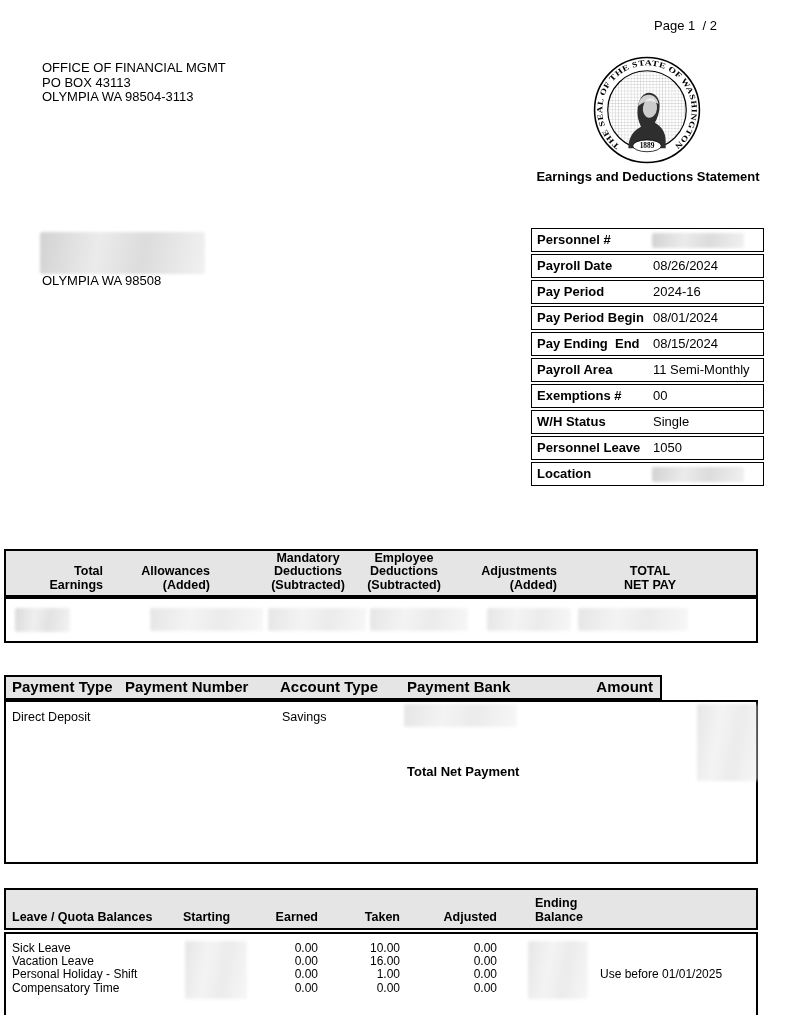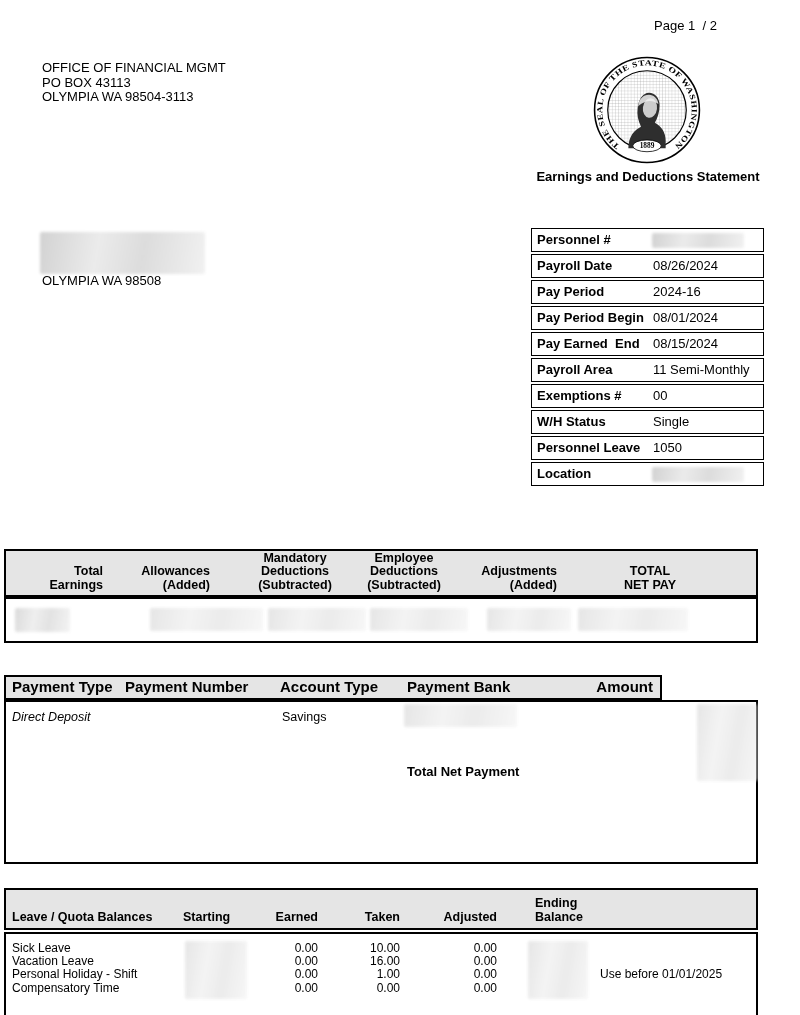--- a/index.html
+++ b/index.html
@@ -37,34 +37,34 @@
   .info-row { position:relative; height:24px; border:1px solid #000; margin-bottom:2px; font-size:13px; line-height:21px; background:#fff; }
   .info-row .lbl { position:absolute; left:5px; font-weight:bold; white-space:pre; }
   .info-row .val { position:absolute; left:121px; white-space:nowrap; }
   .info-row .redact { left:120px; top:4px; width:92px; height:15px; }
 
   
   #earn-hdr { left:4px; top:549px; width:754px; height:48px; }
   .ecol { position:absolute; bottom:3px; font-size:12.5px; font-weight:bold; line-height:13.5px; white-space:pre-line; }
   #ec1 { left:0;    width:97px;  text-align:right; }
   #ec2 { left:100px;width:104px; text-align:right; }
-  #ec3 { left:224px;width:130px; text-align:center; }
+  #ec3 { left:237px;width:130px; text-align:center; }
   #ec4 { left:333px;width:130px; text-align:center; }
   #ec5 { left:455px;width:96px;  text-align:right; }
   #ec6 { left:579px;width:130px; text-align:center; }
   #earn-body { left:4px; top:597px; width:754px; height:46px; }
 
   
   #pay-hdr { left:4px; top:675px; width:658px; height:25px; font-size:15px; line-height:20px; font-weight:bold; }
   #pay-hdr span { position:absolute; }
   #ph1 { left:6px; } #ph2 { left:119px; } #ph3 { left:274px; } #ph4 { left:401px; }
   #ph5 { right:7px;margin-left:32px; }
   #pay-body { left:4px; top:700px; width:754px; height:164px; font-size:12.5px; }
   #pay-body .cell { position:absolute; }
-  #pb-type { left:6px; top:8px;font-style:italic; }
+  #pb-type { left:6px; top:8px; }
   #pb-acct { left:276px; top:8px; }
   #pb-bank-blob { left:398px; top:2px; width:113px; height:23px; }
   #pb-amt-blob  { left:691px; top:2px; width:61px;  height:77px; }
   #pb-total { left:401px; top:62px; font-weight:bold; font-size:13px; }
 
   
   #leave-hdr { left:4px; top:888px; width:754px; height:42px; font-size:12.5px; font-weight:bold; line-height:13.5px; }
   #leave-hdr span { position:absolute; bottom:4px; }
   #lh1 { left:6px; } #lh2 { left:177px; }
   #lh3 { left:212px; width:100px; text-align:right; }
@@ -131,21 +131,21 @@
   </div>
   <div class="info-row">
     <span class="lbl">Pay Period</span>
     <span class="val">2024-16</span>
   </div>
   <div class="info-row">
     <span class="lbl">Pay Period Begin</span>
     <span class="val">08/01/2024</span>
   </div>
   <div class="info-row">
-    <span class="lbl">Pay Earned  End</span>
+    <span class="lbl">Pay Ending  End</span>
     <span class="val">08/15/2024</span>
   </div>
   <div class="info-row">
     <span class="lbl">Payroll Area</span>
     <span class="val">11 Semi-Monthly</span>
   </div>
   <div class="info-row">
     <span class="lbl">Exemptions #</span>
     <span class="val">00</span>
   </div>

